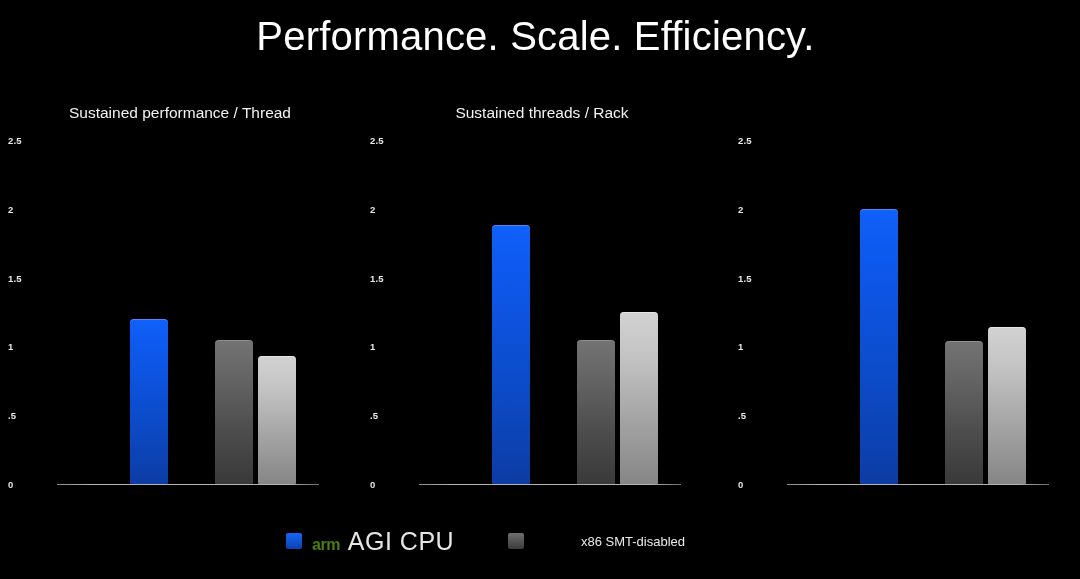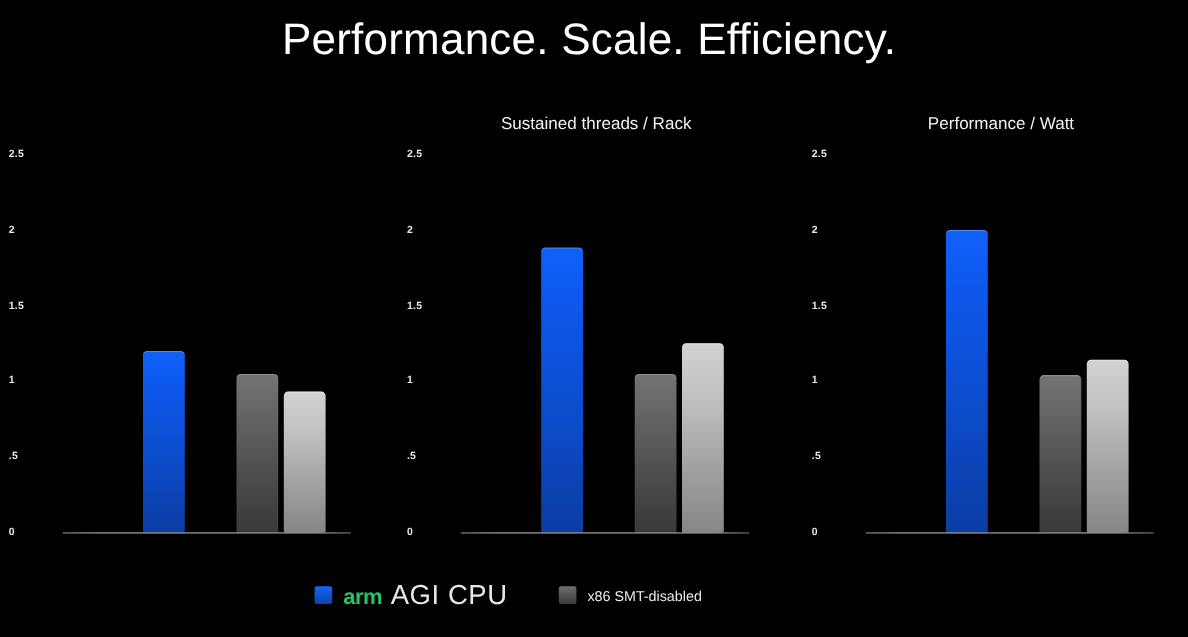--- a/index.html
+++ b/index.html
@@ -130,21 +130,21 @@
     width: 1080px;
     height: 40px;
   }
   .legend-item {
     position: absolute;
     display: flex;
     align-items: center;
     height: 26px;
   }
   .legend-item-arm   { left: 286px; }
-  .legend-item-smtd  { left: 508px; }
+  .legend-item-smtd  { left: 508px; gap: 47px; }
   .legend-item-smte  { left: 700px; }
 
   .swatch {
     width: 16px;
     height: 16px;
     border-radius: 2px;
     margin-right: 10px;
     flex: 0 0 auto;
   }
   .swatch.blue  { background: linear-gradient(to bottom, #1763fb, #0c42ad); }
@@ -156,24 +156,24 @@
     color: #eaeaea;
     white-space: nowrap;
     display: flex;
     align-items: baseline;
   }
   .legend-text.big {
     font-size: 20px;
     color: #ffffff;
   }
   .arm-logo {
-    font-size: 20px;
+    font-size: 16px;
     font-weight: 700;
     letter-spacing: -0.5px;
-    color: #22c55e;
+    color: #4d7c0f;
     margin-right: 8px;
     line-height: 1;
   }
   .arm-suffix {
     font-size: 25px;
     font-weight: 300;
     color: #e6e6e6;
     letter-spacing: 0.5px;
     line-height: 1;
   }
@@ -181,20 +181,21 @@
 </head>
 <body>
 
 <div class="slide">
 
   <div class="slide-title">Performance. Scale. Efficiency.</div>
 
   <div class="charts">
 
     <div class="panel panel-1">
+      <div class="panel-title">Sustained performance / Thread</div>
       <div class="plot">
         <div class="ytick" style="top: 0px;">2.5</div>
         <div class="ytick" style="top: 68.8px;">2</div>
         <div class="ytick" style="top: 137.6px;">1.5</div>
         <div class="ytick" style="top: 206.4px;">1</div>
         <div class="ytick" style="top: 275.2px;">.5</div>
         <div class="ytick" style="top: 344px;">0</div>
         <div class="bars">
           <div class="bar blue" style="height: 165.12px; left: 73px;"></div>
           <div class="bar dark" style="height: 144.48px; left: 158px;"></div>
@@ -216,21 +217,20 @@
         <div class="bars">
           <div class="bar blue" style="height: 258.688px; left: 73px;"></div>
           <div class="bar dark" style="height: 144.48px; left: 158px;"></div>
           <div class="bar light" style="height: 172px; left: 201px;"></div>
         </div>
         <div class="axis-line"></div>
       </div>
     </div>
 
     <div class="panel panel-3">
-      <div class="panel-title">Performance / Watt</div>
       <div class="plot">
         <div class="ytick" style="top: 0px;">2.5</div>
         <div class="ytick" style="top: 68.8px;">2</div>
         <div class="ytick" style="top: 137.6px;">1.5</div>
         <div class="ytick" style="top: 206.4px;">1</div>
         <div class="ytick" style="top: 275.2px;">.5</div>
         <div class="ytick" style="top: 344px;">0</div>
         <div class="bars">
           <div class="bar blue" style="height: 275.2px; left: 73px;"></div>
           <div class="bar dark" style="height: 143.104px; left: 158px;"></div>

